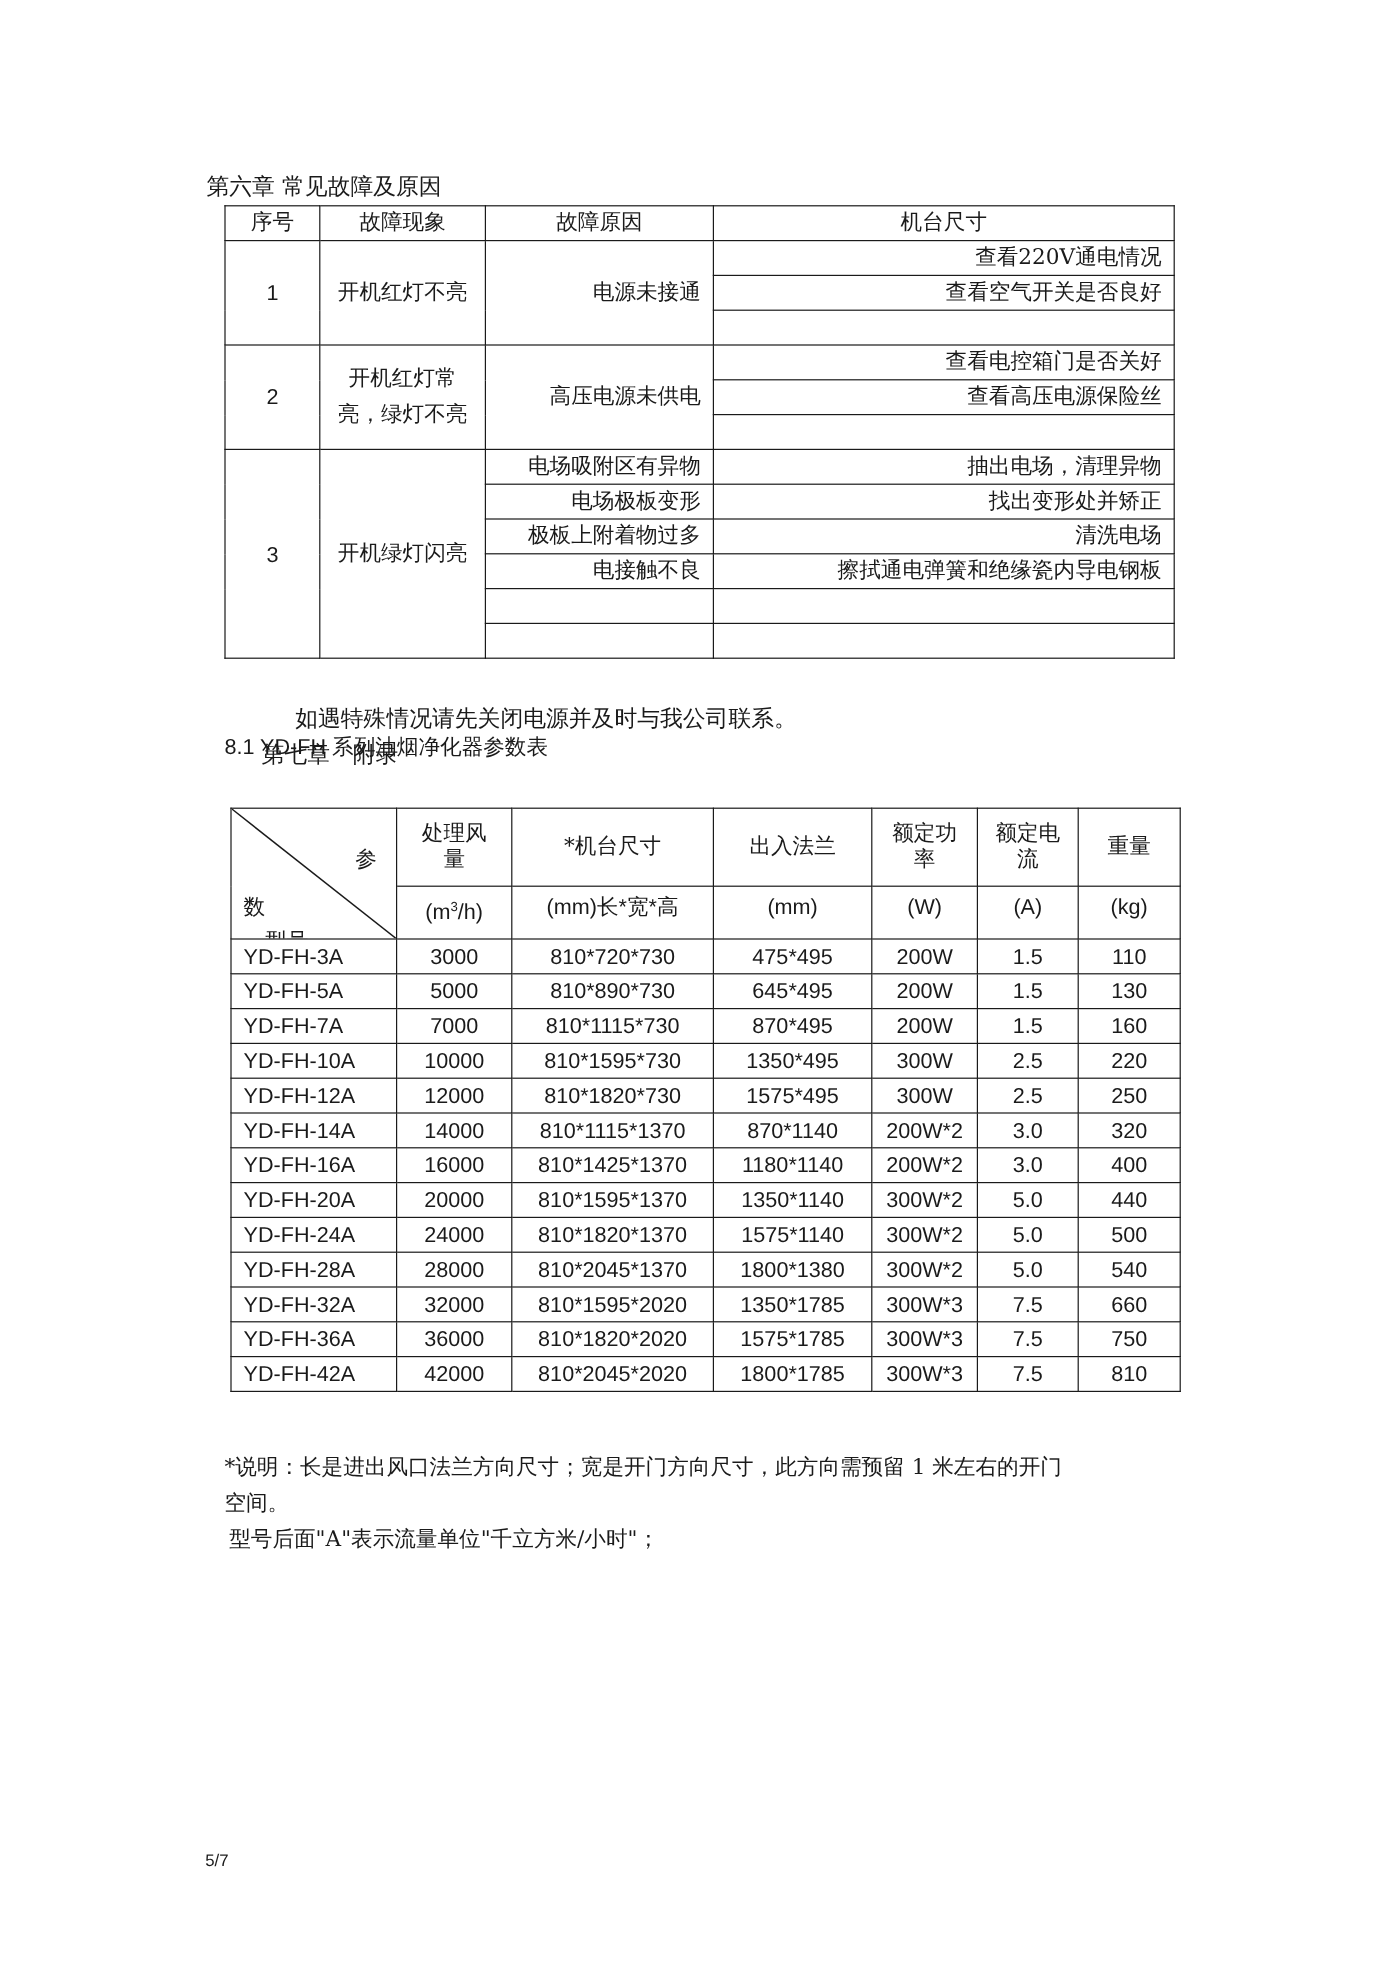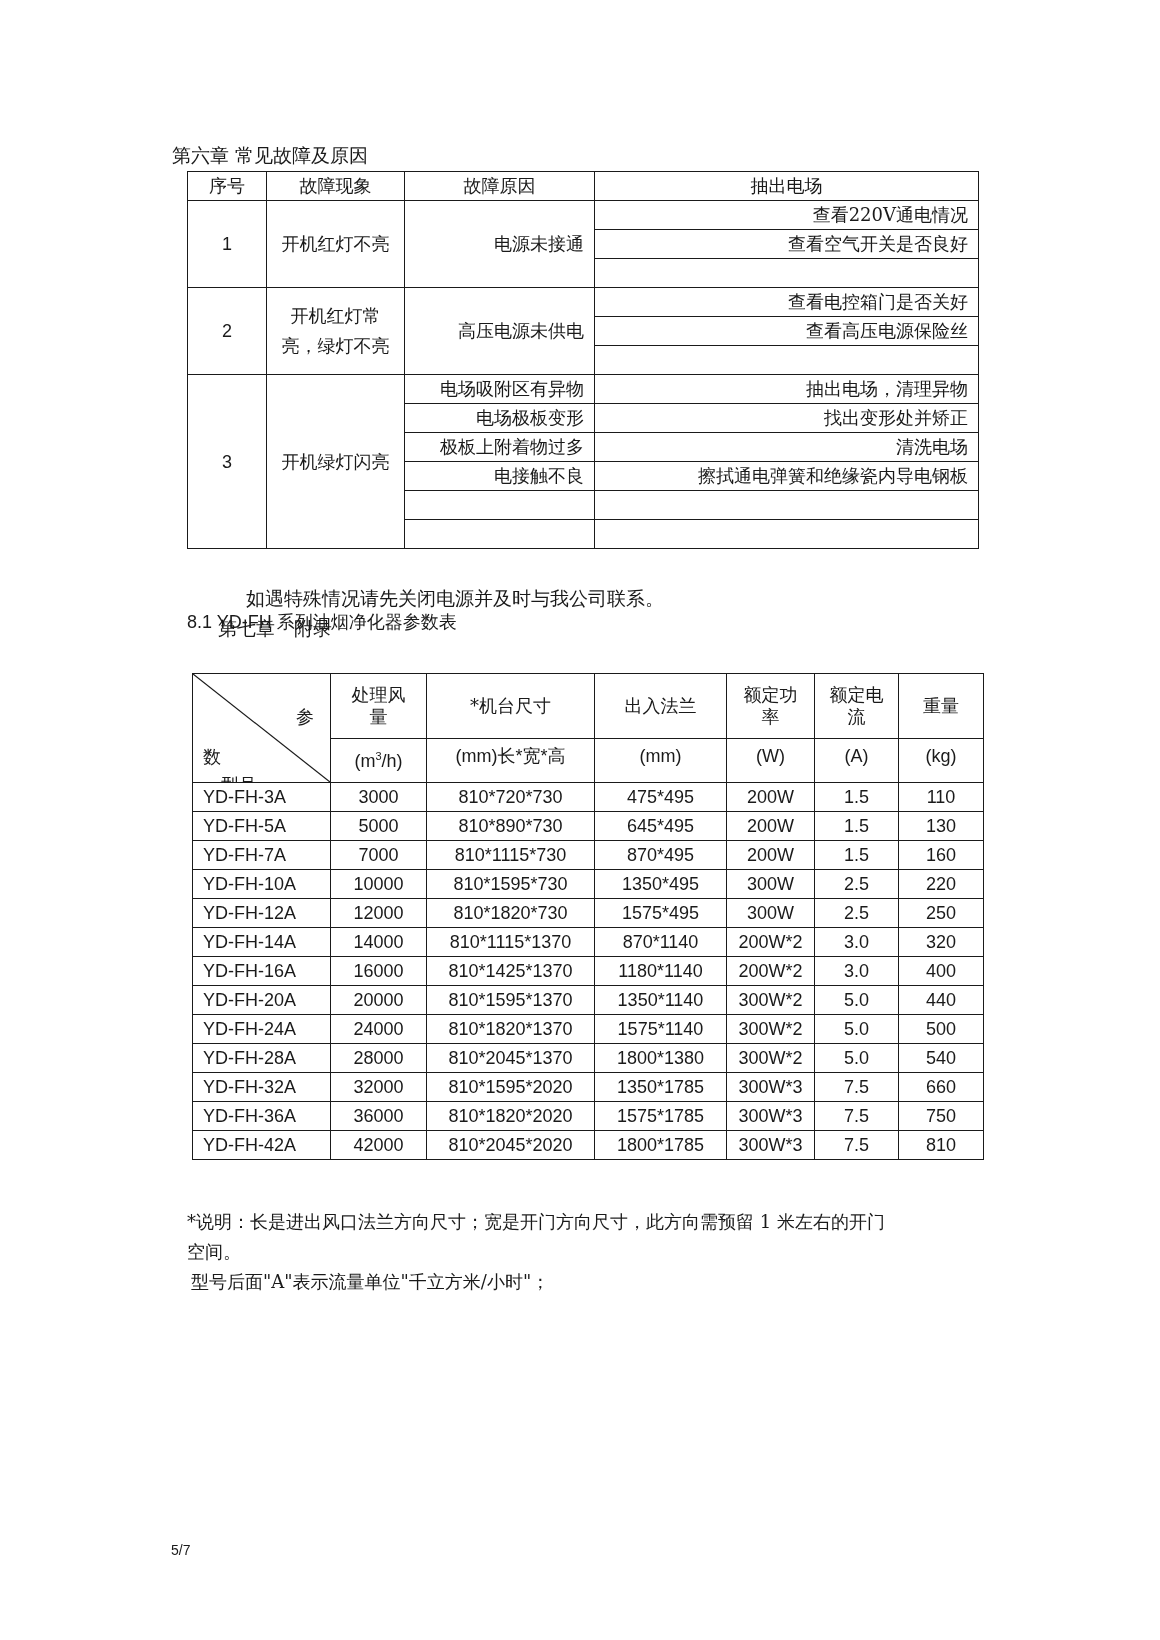--- a/index.html
+++ b/index.html
@@ -35,21 +35,21 @@
       <col style="width:79px">
       <col style="width:138px">
       <col style="width:190px">
       <col style="width:384px">
     </colgroup>
   <tbody id="t1body">
       <tr>
         <td class="c">序号</td>
         <td class="c">故障现象</td>
         <td class="c">故障原因</td>
-        <td class="c">抽出电场</td>
+        <td class="c">机台尺寸</td>
       </tr>
       <tr>
         <td class="c sans" rowspan="3">1</td>
         <td class="c" rowspan="3" style="white-space: normal; line-height: 30px; padding: 0px 12px;">开机红灯不亮</td>
         <td class="l" rowspan="3">电源未接通</td>
         <td class="l">查看220V通电情况</td>
       </tr>
       <tr>
         <td class="l">查看空气开关是否良好</td>
       </tr>

